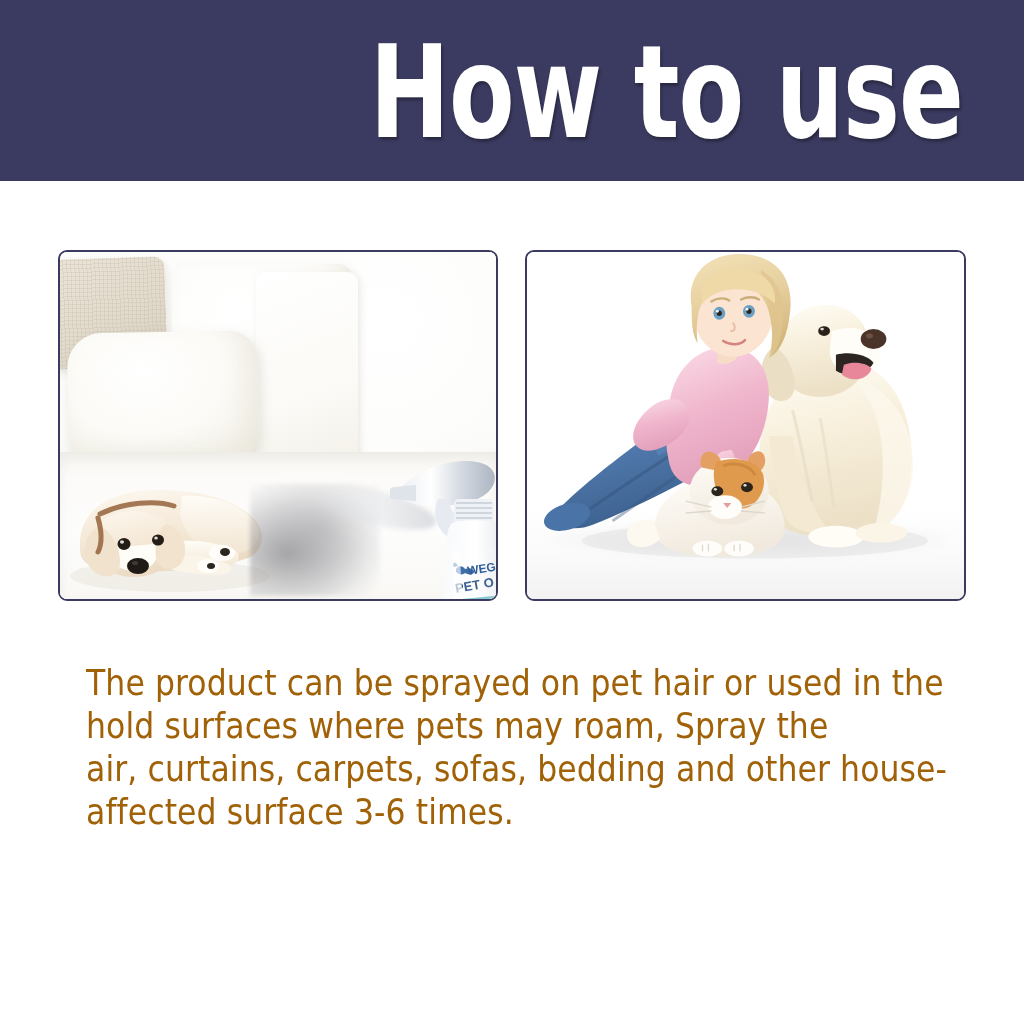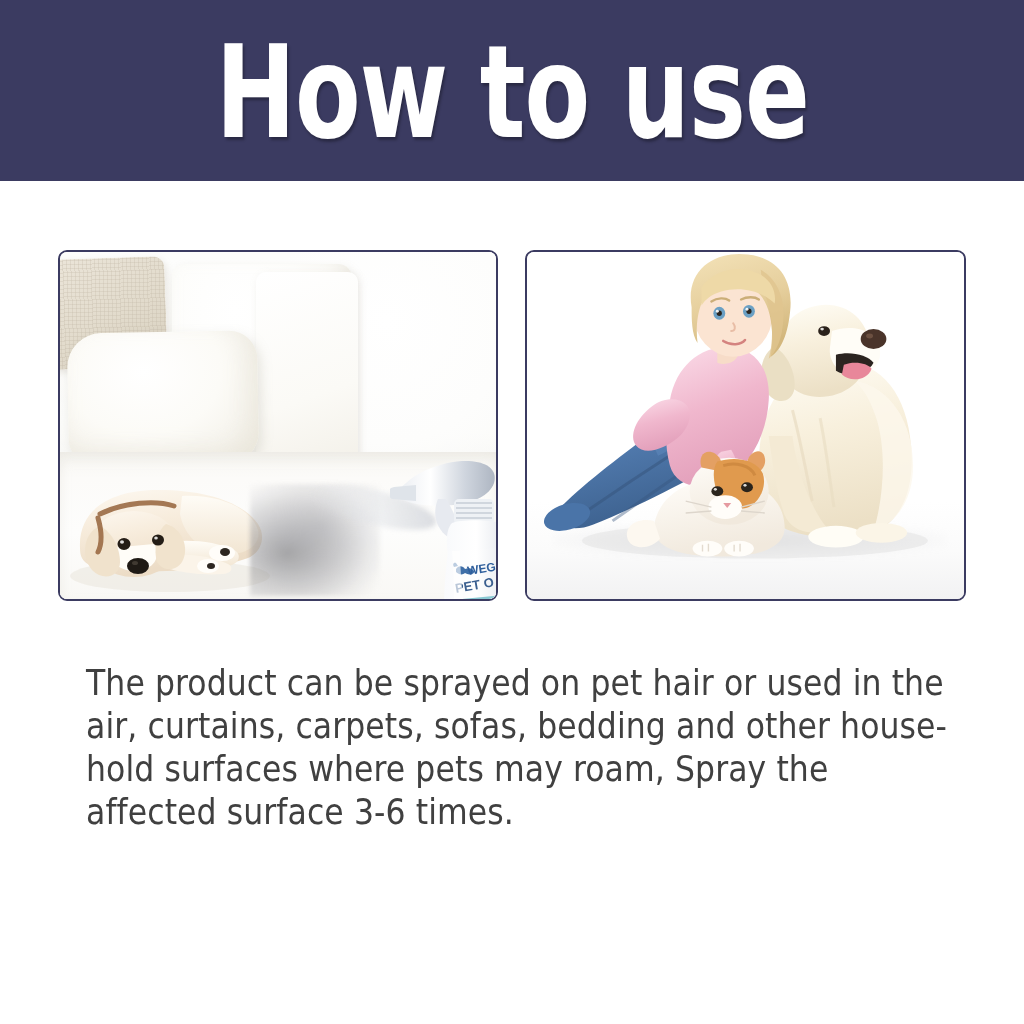--- a/index.html
+++ b/index.html
@@ -23,21 +23,21 @@
   
   #header-banner {
     position: absolute;
     left: 0;
     top: 0;
     width: 1024px;
     height: 181px;
     background: #3b3b61;
     display: flex;
     align-items: center;
-    justify-content: center;
+    justify-content: flex-end;
     overflow: hidden;
   }
 
   #page-title {
     color: #ffffff;
     font-family: "Liberation Sans Narrow", "DejaVu Sans Condensed", "Liberation Sans", sans-serif;
     font-weight: 700;
     font-size: 128px;
     line-height: 0.92;
     letter-spacing: -1px;
@@ -155,21 +155,21 @@
     background: radial-gradient(ellipse at 50% 50%, rgba(150,150,155,.22) 0%, rgba(190,190,195,.10) 55%, rgba(255,255,255,0) 80%);
     filter: blur(3px);
   }
 
   
   #body-copy {
     position: absolute;
     left: 86px;
     top: 662px;
     width: 900px;
-    color: #404040;
+    color: #a16207;
     font-family: "Liberation Sans Narrow", "DejaVu Sans Condensed", "Liberation Sans", sans-serif;
     font-size: 35px;
     line-height: 43px;
     font-weight: 400;
     letter-spacing: 0.1px;
   }
   #body-copy .copy-line { display: block; white-space: nowrap; }
 </style>
 </head>
 <body>
@@ -423,18 +423,18 @@
           <line x1="183" y1="295" x2="183" y2="303"></line>
           <line x1="209" y1="296" x2="209" y2="303"></line>
           <line x1="215" y1="295" x2="215" y2="303"></line>
         </g>
       </svg>
     </div>
   </div>
 
   <div id="body-copy">
     <span class="copy-line">The product can be sprayed on pet hair or used in the</span>
+    <span class="copy-line">hold surfaces where pets may roam, Spray the</span>
     <span class="copy-line">air, curtains, carpets, sofas, bedding and other house-</span>
-    <span class="copy-line">hold surfaces where pets may roam, Spray the</span>
     <span class="copy-line">affected surface 3-6 times.</span>
   </div>
 
 </div>
 
 </body></html>

